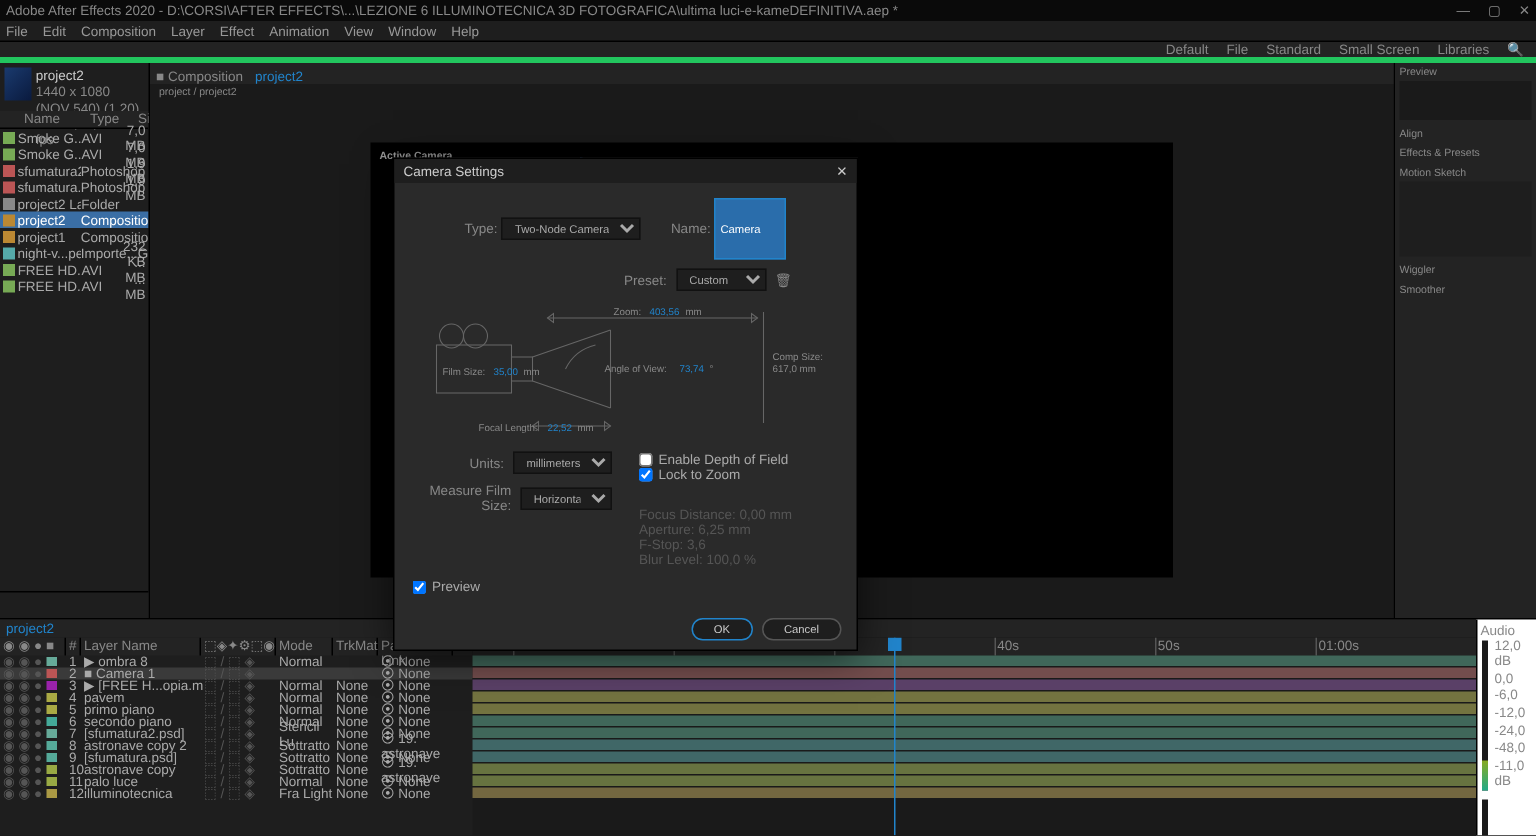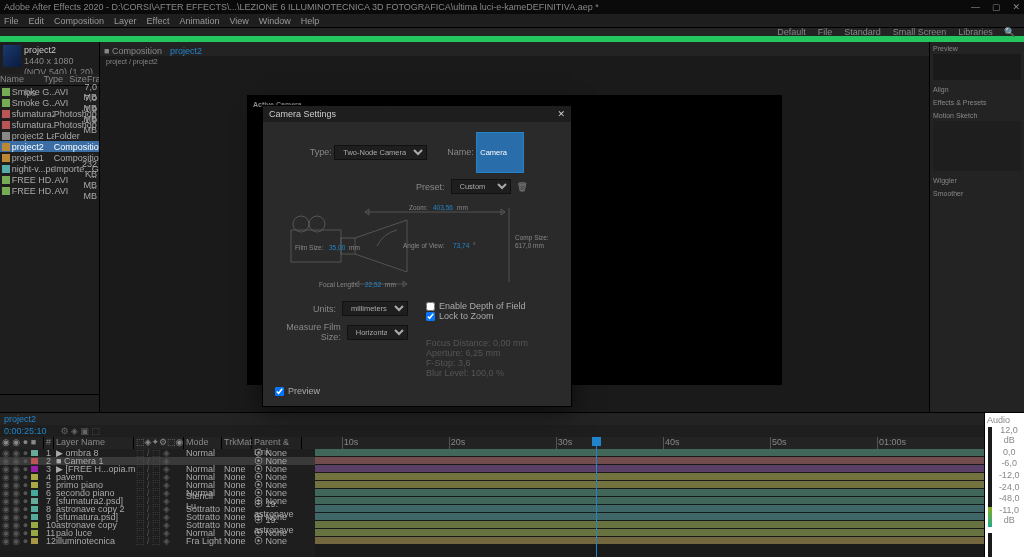--- a/index.html
+++ b/index.html
@@ -1,28 +1,28 @@
 <!DOCTYPE html>
 <html><head>
 <meta charset="utf-8">
 <style>
 * { margin:0; padding:0; box-sizing:border-box; font-family:"Segoe UI",Arial,sans-serif; font-size:9px; }
 body { background:#1e1e1e; color:#b8b8b8; width:1024px; height:557px; overflow:hidden; position:relative; }
 .titlebar { height:14px; background:#0a0a0a; display:flex; align-items:center; padding:0 4px; color:#888; font-size:8px; }
 .titlebar .wincontrols { margin-left:auto; display:flex; gap:12px; color:#888; }
 .menubar { height:14px; background:#1e1e1e; display:flex; align-items:center; padding:0 4px; gap:10px; font-size:8px; color:#999; border-bottom:1px solid #000; }
-.topstrip { height:14px; background:#232323; border-bottom:6px solid #22c55e; display:flex; justify-content:flex-end; align-items:center; padding:0 8px; gap:12px; font-size:8px; color:#888; }
+.topstrip { height:14px; background:#232323; border-bottom:4px solid #22c55e; display:flex; justify-content:flex-end; align-items:center; padding:0 8px; gap:12px; font-size:8px; color:#888; }
 .main { display:flex; height:calc(100% - 42px - 145px); }
 .left { width:100px; background:#1e1e1e; border-right:1px solid #000; display:flex; flex-direction:column; }
 .projthumb { height:32px; display:flex; padding:3px; gap:3px; }
 .projthumb .thumb { width:30px; height:22px; background:linear-gradient(135deg,#1a3a6e,#0a1a3e); }
 .projthumb .meta { font-size:7px; color:#888; line-height:1.2; }
 .projtable { flex:1; overflow:hidden; }
 .projhead { display:flex; background:#232323; height:12px; font-size:7px; color:#888; border-bottom:1px solid #000; }
-.projhead span { padding:0 0; }
+.projhead span { padding:0 16px; }
 .projrow { display:flex; height:11px; font-size:7px; align-items:center; padding:0 2px; color:#aaa; }
 .projrow.sel { background:#3a6ea5; color:#fff; }
 .projrow .ico { width:8px; height:8px; margin-right:2px; }
 .projrow .c1 { width:44px; overflow:hidden; white-space:nowrap; }
 .projrow .c2 { width:26px; }
 .projrow .c3 { width:18px; text-align:right; }
 .smallpanel { height:18px; background:#1e1e1e; border-top:1px solid #000; }
 .center { flex:1; background:#1a1a1a; position:relative; }
 .comptabs { height:14px; background:#232323; display:flex; align-items:flex-end; padding:0 4px; font-size:8px; gap:8px; }
 .comptabs .tab { color:#2184cb; }
@@ -236,24 +236,20 @@
         <div class="sectt">Smoother</div>
       </div>
   </div>
 </div>
 
 <div class="bottom">
   <div class="tl">
     <div class="tltabs">
         <span style="color:#2184cb">project2</span>
       </div>
-    <div class="tltools">
-      <span>0:00:25:10</span>
-      <span style="color:#666;margin-left:8px">⚙ ◈ ▣ ⬚</span>
-    </div>
     <div style="display:flex;flex:1;overflow:hidden">
       <div class="tllayercol">
         <div class="tlcolh">
           <span style="width:44px">◉ ◉ ● ■</span>
           <span style="width:10px">#</span>
           <span style="width:80px">Layer Name</span>
           <span style="width:50px">⬚◈✦⚙⬚◉</span>
           <span style="width:38px">Mode</span>
           <span style="width:30px">TrkMat</span>
           <span style="width:50px">Parent &amp; Link</span>
@@ -419,21 +415,21 @@
         <div class="playhead" style="left:42%">
             <div class="cti"></div>
           </div>
       </div>
     </div>
   </div>
   <div class="audio">
     <div>Audio</div>
     <div style="display:flex;justify-content:space-between">
       <div><div class="meter"></div><div class="meter"></div></div>
-      <div id="audmarks" style="display:flex;flex-direction:column;justify-content:space-between;height:100px;font-size:5px;text-align:center">
+      <div id="audmarks" style="display:flex;flex-direction:column;justify-content:space-between;height:100px;font-size:5px;text-align:left">
           <div>12,0 dB</div>
           <div>0,0</div>
           <div>-6,0</div>
           <div>-12,0</div>
           <div>-24,0</div>
           <div>-48,0</div>
           <div>-11,0 dB</div>
         </div>
     </div>
   </div>
@@ -526,13 +522,17 @@
           <div>Blur Level: <span>100,0 %</span></div>
         </div>
       </div>
     </div>
 
     <div class="mcheck" style="margin-top:8px">
         <input type="checkbox" checked="" style="">
         <span>Preview</span>
       </div>
   </div>
+  <div class="mfoot">
+    <button class="mbtn primary">OK</button>
+    <button class="mbtn">Cancel</button>
+  </div>
 </div>
 
 </body></html>

